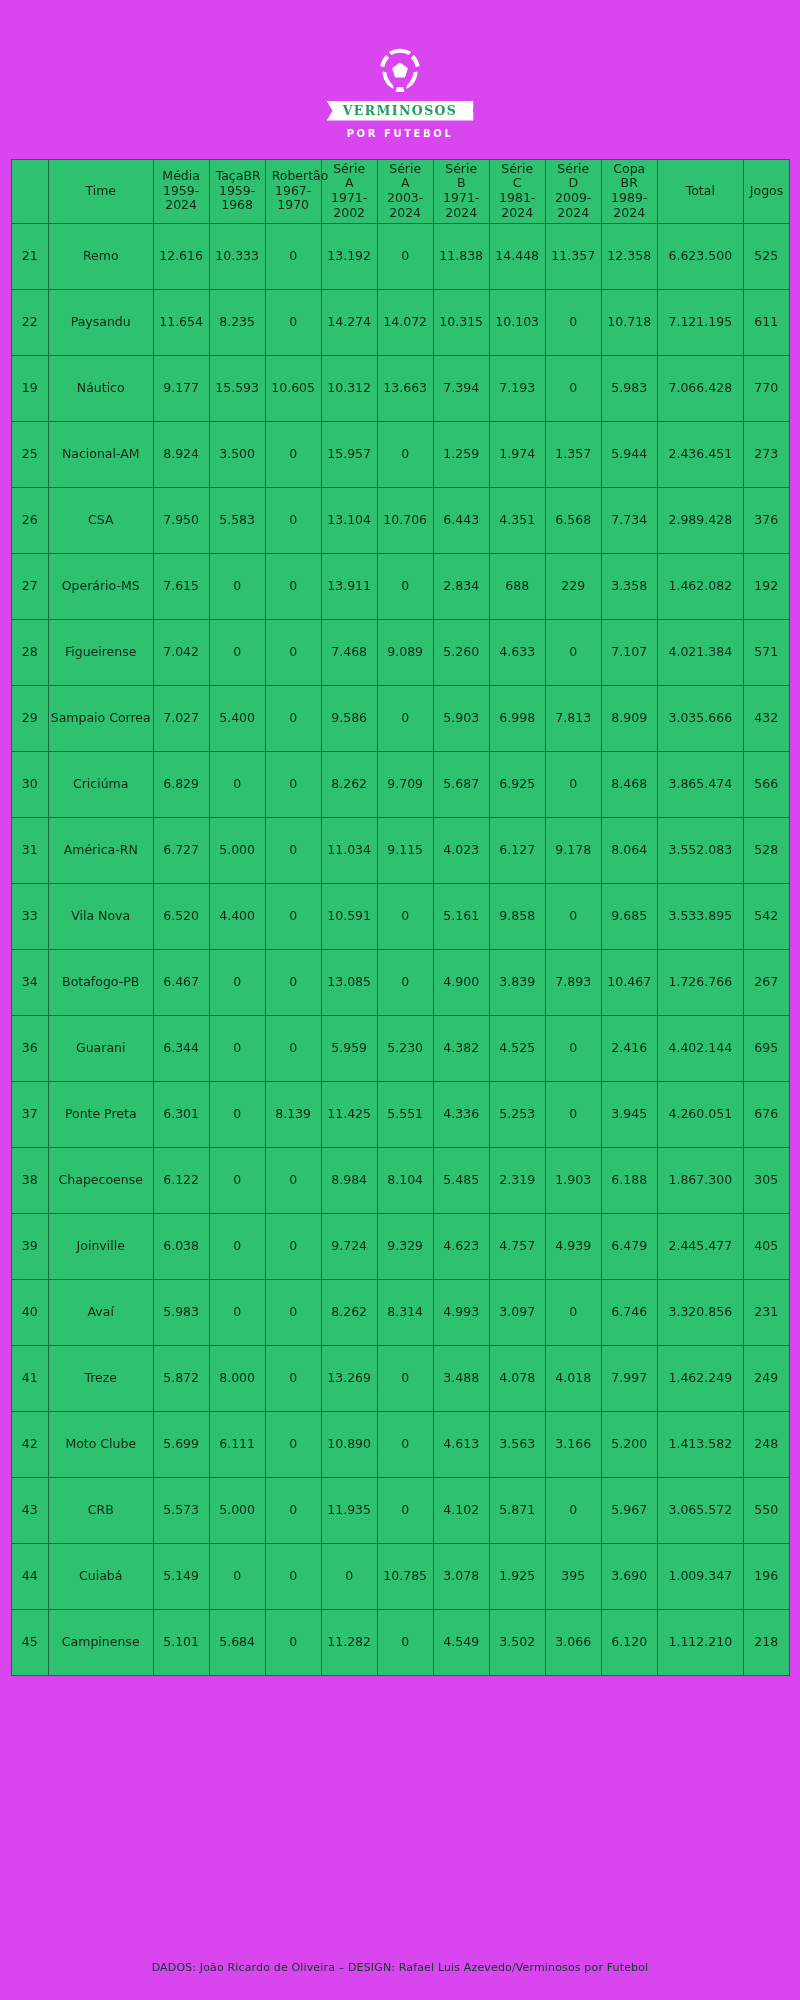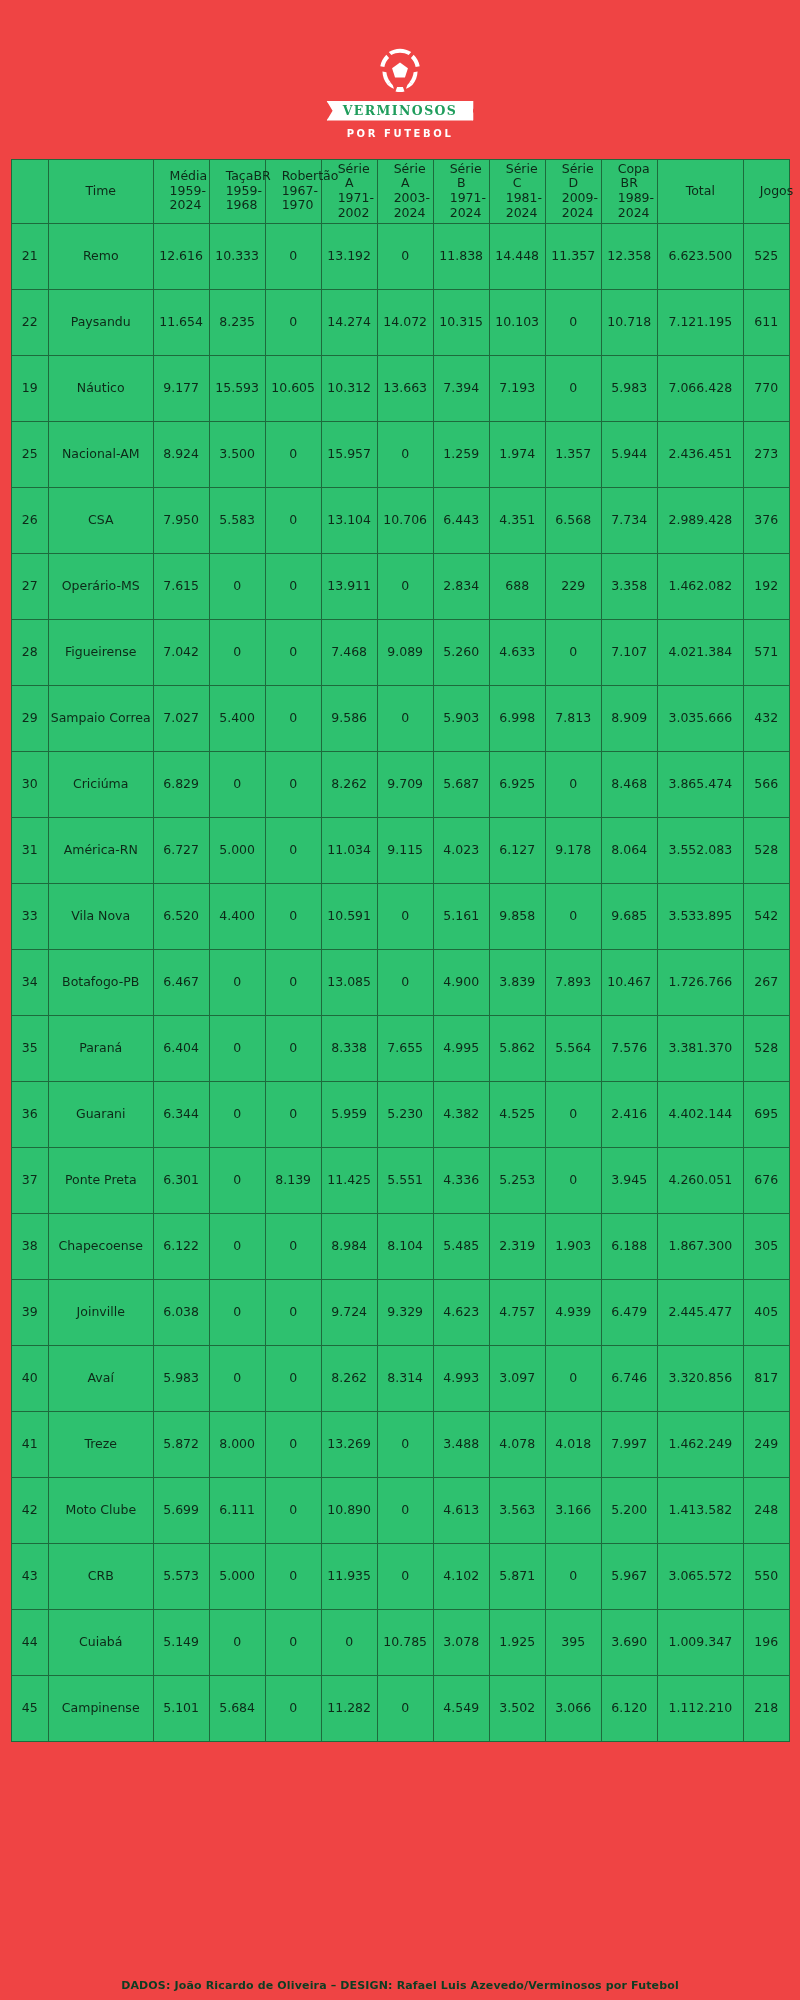--- a/index.html
+++ b/index.html
@@ -11,21 +11,21 @@
     width: 800px;
     height: 2000px;
     background: #24bf72;
     font-family: "DejaVu Sans", sans-serif;
     overflow: hidden;
   }
   .page {
     width: 800px;
     height: 2000px;
     position: relative;
-    background: #ef4444;
+    background: #d946ef;
     display: flex;
     flex-direction: column;
     align-items: center;
   }
 
   
   .logo-block {
     margin-top: 42px;
     margin-bottom: 14px;
     display: flex;
@@ -91,43 +91,43 @@
     font-size: 12.5px;
     text-align: center;
     vertical-align: middle;
     padding: 0;
     line-height: 1.18;
     font-weight: normal;
   }
   table.stats thead th {
     height: 56px;
     font-size: 12.5px;
-    padding: 2px 16px;
+    padding: 2px 6px;
   }
   table.stats tbody td {
     height: 66px;
   }
   .hdr-lines span { display: block; }
 
   
   col.c-pos   { width: 36px; }
   col.c-team  { width: 101px; }
   col.c-num   { width: 54px; }
   col.c-total { width: 83px; }
   col.c-games { width: 44px; }
 
   .team-cell { font-size: 12.5px; padding: 0 2px; }
 
   
   .footer {
     margin-top: auto;
-    margin-bottom: 8px;
+    margin-bottom: 26px;
     color: #0d3d22;
     font-size: 11px;
-    font-weight: bold;
+    font-weight: normal;
     letter-spacing: 0.15px;
     text-align: center;
     width: 100%;
   }
 </style>
 </head>
 <body>
 
 <div class="page">
 
@@ -430,35 +430,20 @@
             <td>13.085</td>
             <td>0</td>
             <td>4.900</td>
             <td>3.839</td>
             <td>7.893</td>
             <td>10.467</td>
             <td>1.726.766</td>
             <td>267</td>
           </tr>
           <tr>
-            <td>35</td>
-            <td class="team-cell">Paraná</td>
-            <td>6.404</td>
-            <td>0</td>
-            <td>0</td>
-            <td>8.338</td>
-            <td>7.655</td>
-            <td>4.995</td>
-            <td>5.862</td>
-            <td>5.564</td>
-            <td>7.576</td>
-            <td>3.381.370</td>
-            <td>528</td>
-          </tr>
-          <tr>
             <td>36</td>
             <td class="team-cell">Guarani</td>
             <td>6.344</td>
             <td>0</td>
             <td>0</td>
             <td>5.959</td>
             <td>5.230</td>
             <td>4.382</td>
             <td>4.525</td>
             <td>0</td>
@@ -517,21 +502,21 @@
             <td>5.983</td>
             <td>0</td>
             <td>0</td>
             <td>8.262</td>
             <td>8.314</td>
             <td>4.993</td>
             <td>3.097</td>
             <td>0</td>
             <td>6.746</td>
             <td>3.320.856</td>
-            <td>817</td>
+            <td>231</td>
           </tr>
           <tr>
             <td>41</td>
             <td class="team-cell">Treze</td>
             <td>5.872</td>
             <td>8.000</td>
             <td>0</td>
             <td>13.269</td>
             <td>0</td>
             <td>3.488</td>

